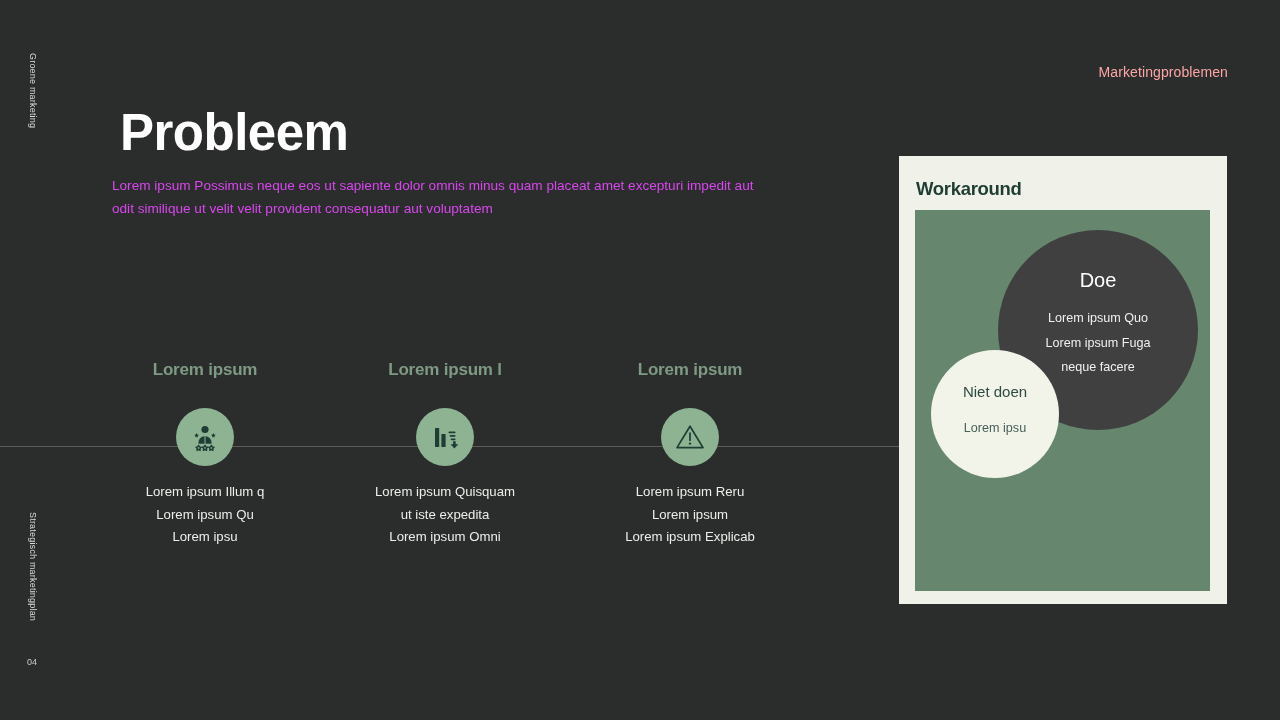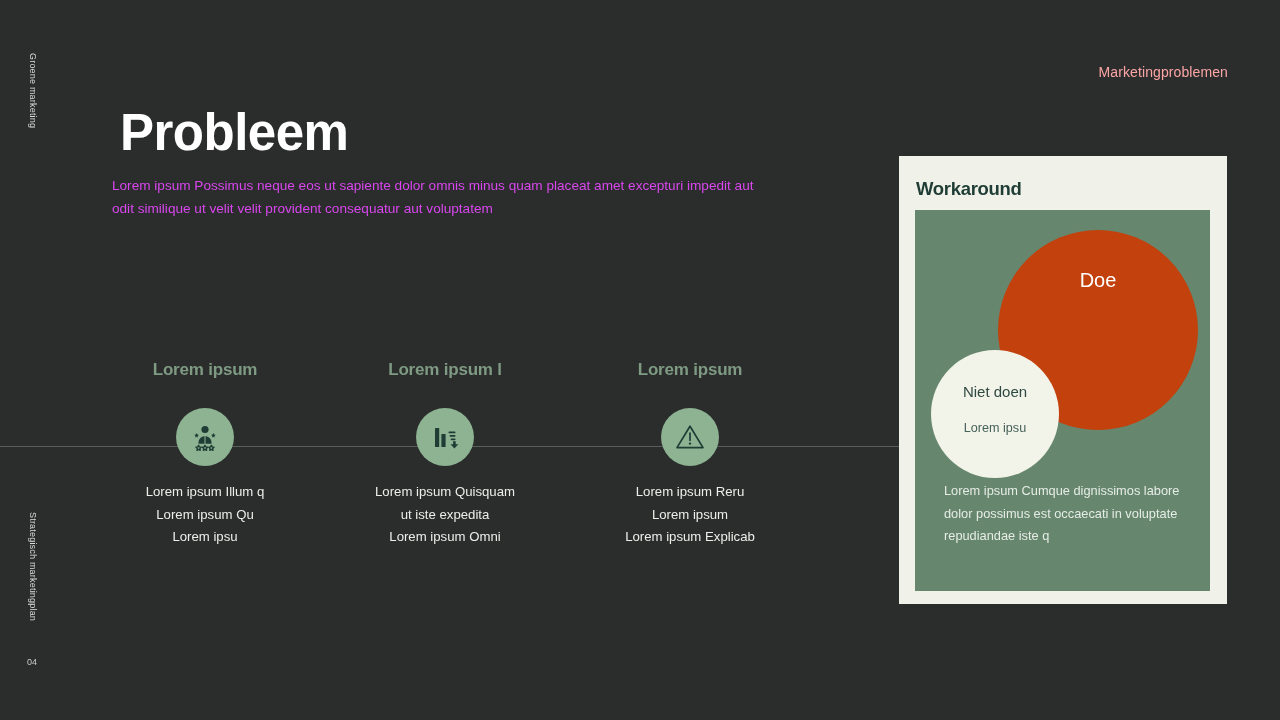--- a/index.html
+++ b/index.html
@@ -143,21 +143,21 @@
     width:295px; height:381px;
     background:#66876e;
     overflow:hidden;
   }
 
   .bubble-do {
     position:absolute;
     left:83px; top:20px;
     width:200px; height:200px;
     border-radius:50%;
-    background:#c2410c;
+    background:#404040;
     text-align:center;
     padding-top:38px;
   }
   .bubble-do-title {
     font-size:20px;
     color:#ffffff;
     line-height:24px;
     margin-bottom:14px;
   }
   .bubble-do-body {
@@ -273,24 +273,26 @@
     </div>
 
   </div>
 
   <div class="card">
     <div class="card-title">Workaround</div>
     <div class="card-panel">
 
       <div class="bubble-do">
         <div class="bubble-do-title">Doe</div>
+        <div class="bubble-do-body">Lorem ipsum Quo
+Lorem ipsum Fuga
+neque facere</div>
       </div>
 
       <div class="bubble-dont">
         <div class="bubble-dont-title">Niet doen</div>
         <div class="bubble-dont-body">Lorem ipsu</div>
       </div>
 
-      <div class="panel-note">Lorem ipsum Cumque dignissimos labore dolor possimus est occaecati in voluptate repudiandae iste q</div>
     </div>
   </div>
 
 </div>
 
 </body></html>

